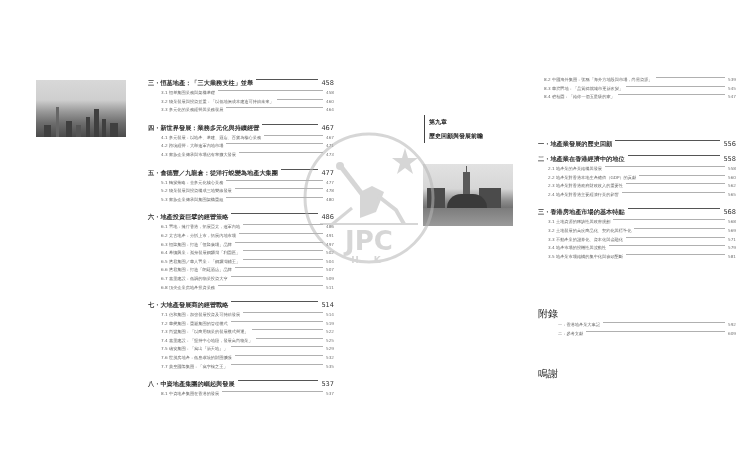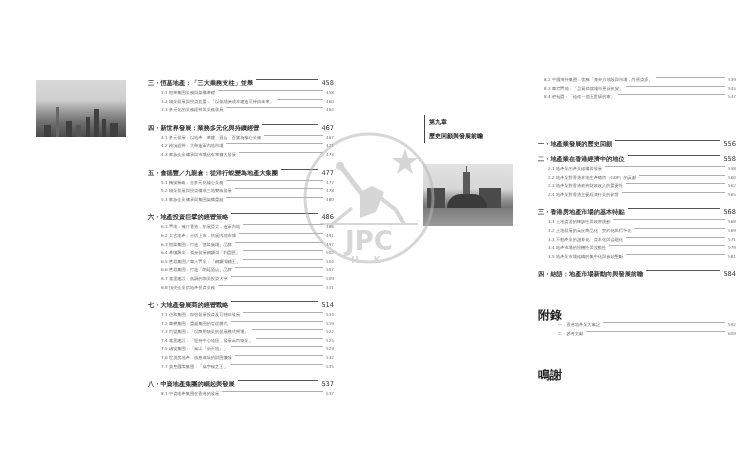--- a/index.html
+++ b/index.html
@@ -32,21 +32,21 @@
   .s { font-size: 4.2px; color: #666; height: 8.6px; padding-left: 13px; }
   .s .lead { border-bottom-color: #b0b0b0; }
   .s .p { color: #777; }
   .first { margin-top: 0; }
 
   .chapter {
     position: absolute; left: 424px; top: 115px; border-left: 1px solid #444; padding-left: 4px;
     font-size: 6px; font-weight: bold; color: #222; line-height: 14px;
   }
 
-  .appendix-title { position: absolute; left: 538px; font-size: 12px; font-weight: bold; color: #222; text-align: center; }
+  .appendix-title { position: absolute; left: 538px; font-size: 10px; font-weight: normal; color: #222; text-align: center; }
 
   .watermark { position: absolute; left: 300px; top: 128px; width: 138px; height: 140px; pointer-events: none; opacity: 0.55; }
 </style>
 </head>
 <body>
 
 <div class="photo photo-left">
   <div class="tower" style="left:58px;width:5px;height:28px;"></div>
   <div class="tower" style="left:50px;width:4px;height:20px;"></div>
   <div class="tower" style="left:66px;width:4px;height:18px;"></div>
@@ -309,25 +309,20 @@
       <span class="t">3.4 地產市場的投機性與波動性</span>
       <span class="lead"></span>
       <span class="p">579</span>
     </div>
   <div class="row s" style="padding-left:10px">
       <span class="t">3.5 地產業市場結構的集中化與寡頭壟斷</span>
       <span class="lead"></span>
       <span class="p">581</span>
     </div>
 
-  <div class="row h">
-      <span class="t">四・結語：地產市場新動向與發展前瞻</span>
-      <span class="lead"></span>
-      <span class="p">584</span>
-    </div>
 </div>
 
 <div class="appendix-title" style="top:307px">附錄</div>
 <div class="toc" style="left:538px;top:322px;width:198px;">
   <div class="row s" style="padding-left:20px">
       <span class="t">一：香港地產業大事記</span>
       <span class="lead"></span>
       <span class="p">592</span>
     </div>
   <div class="row s" style="padding-left:20px">

